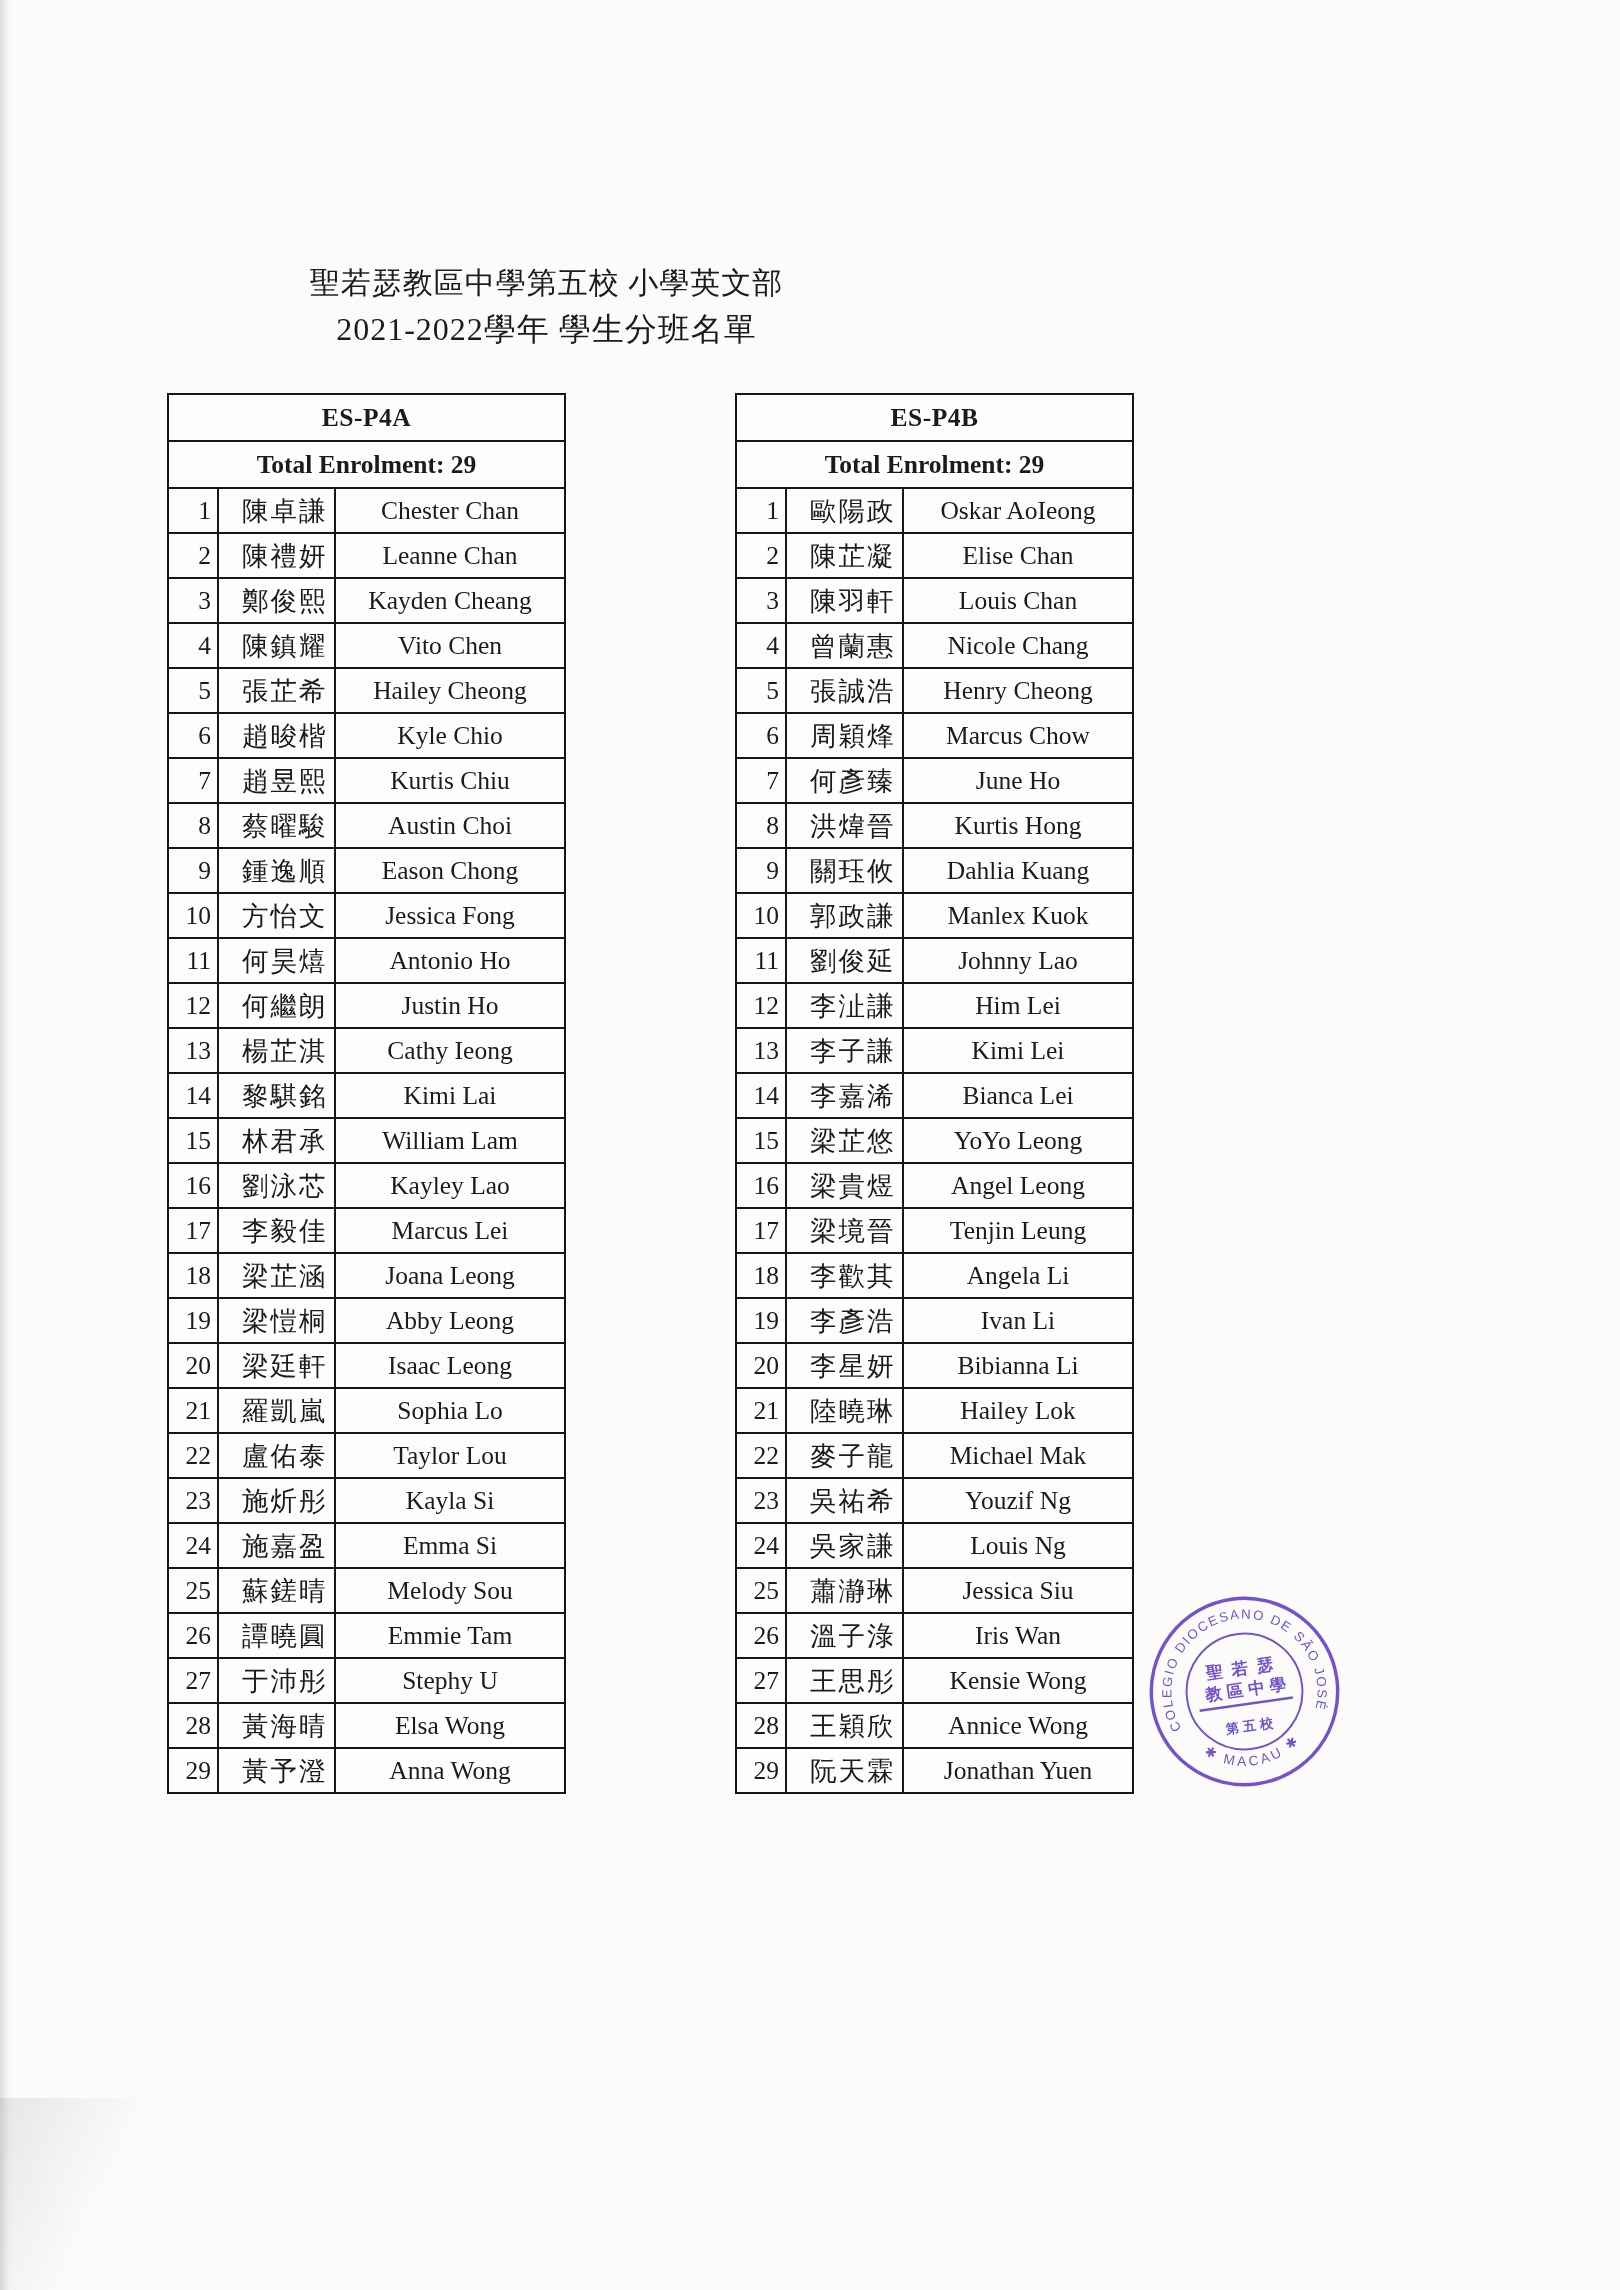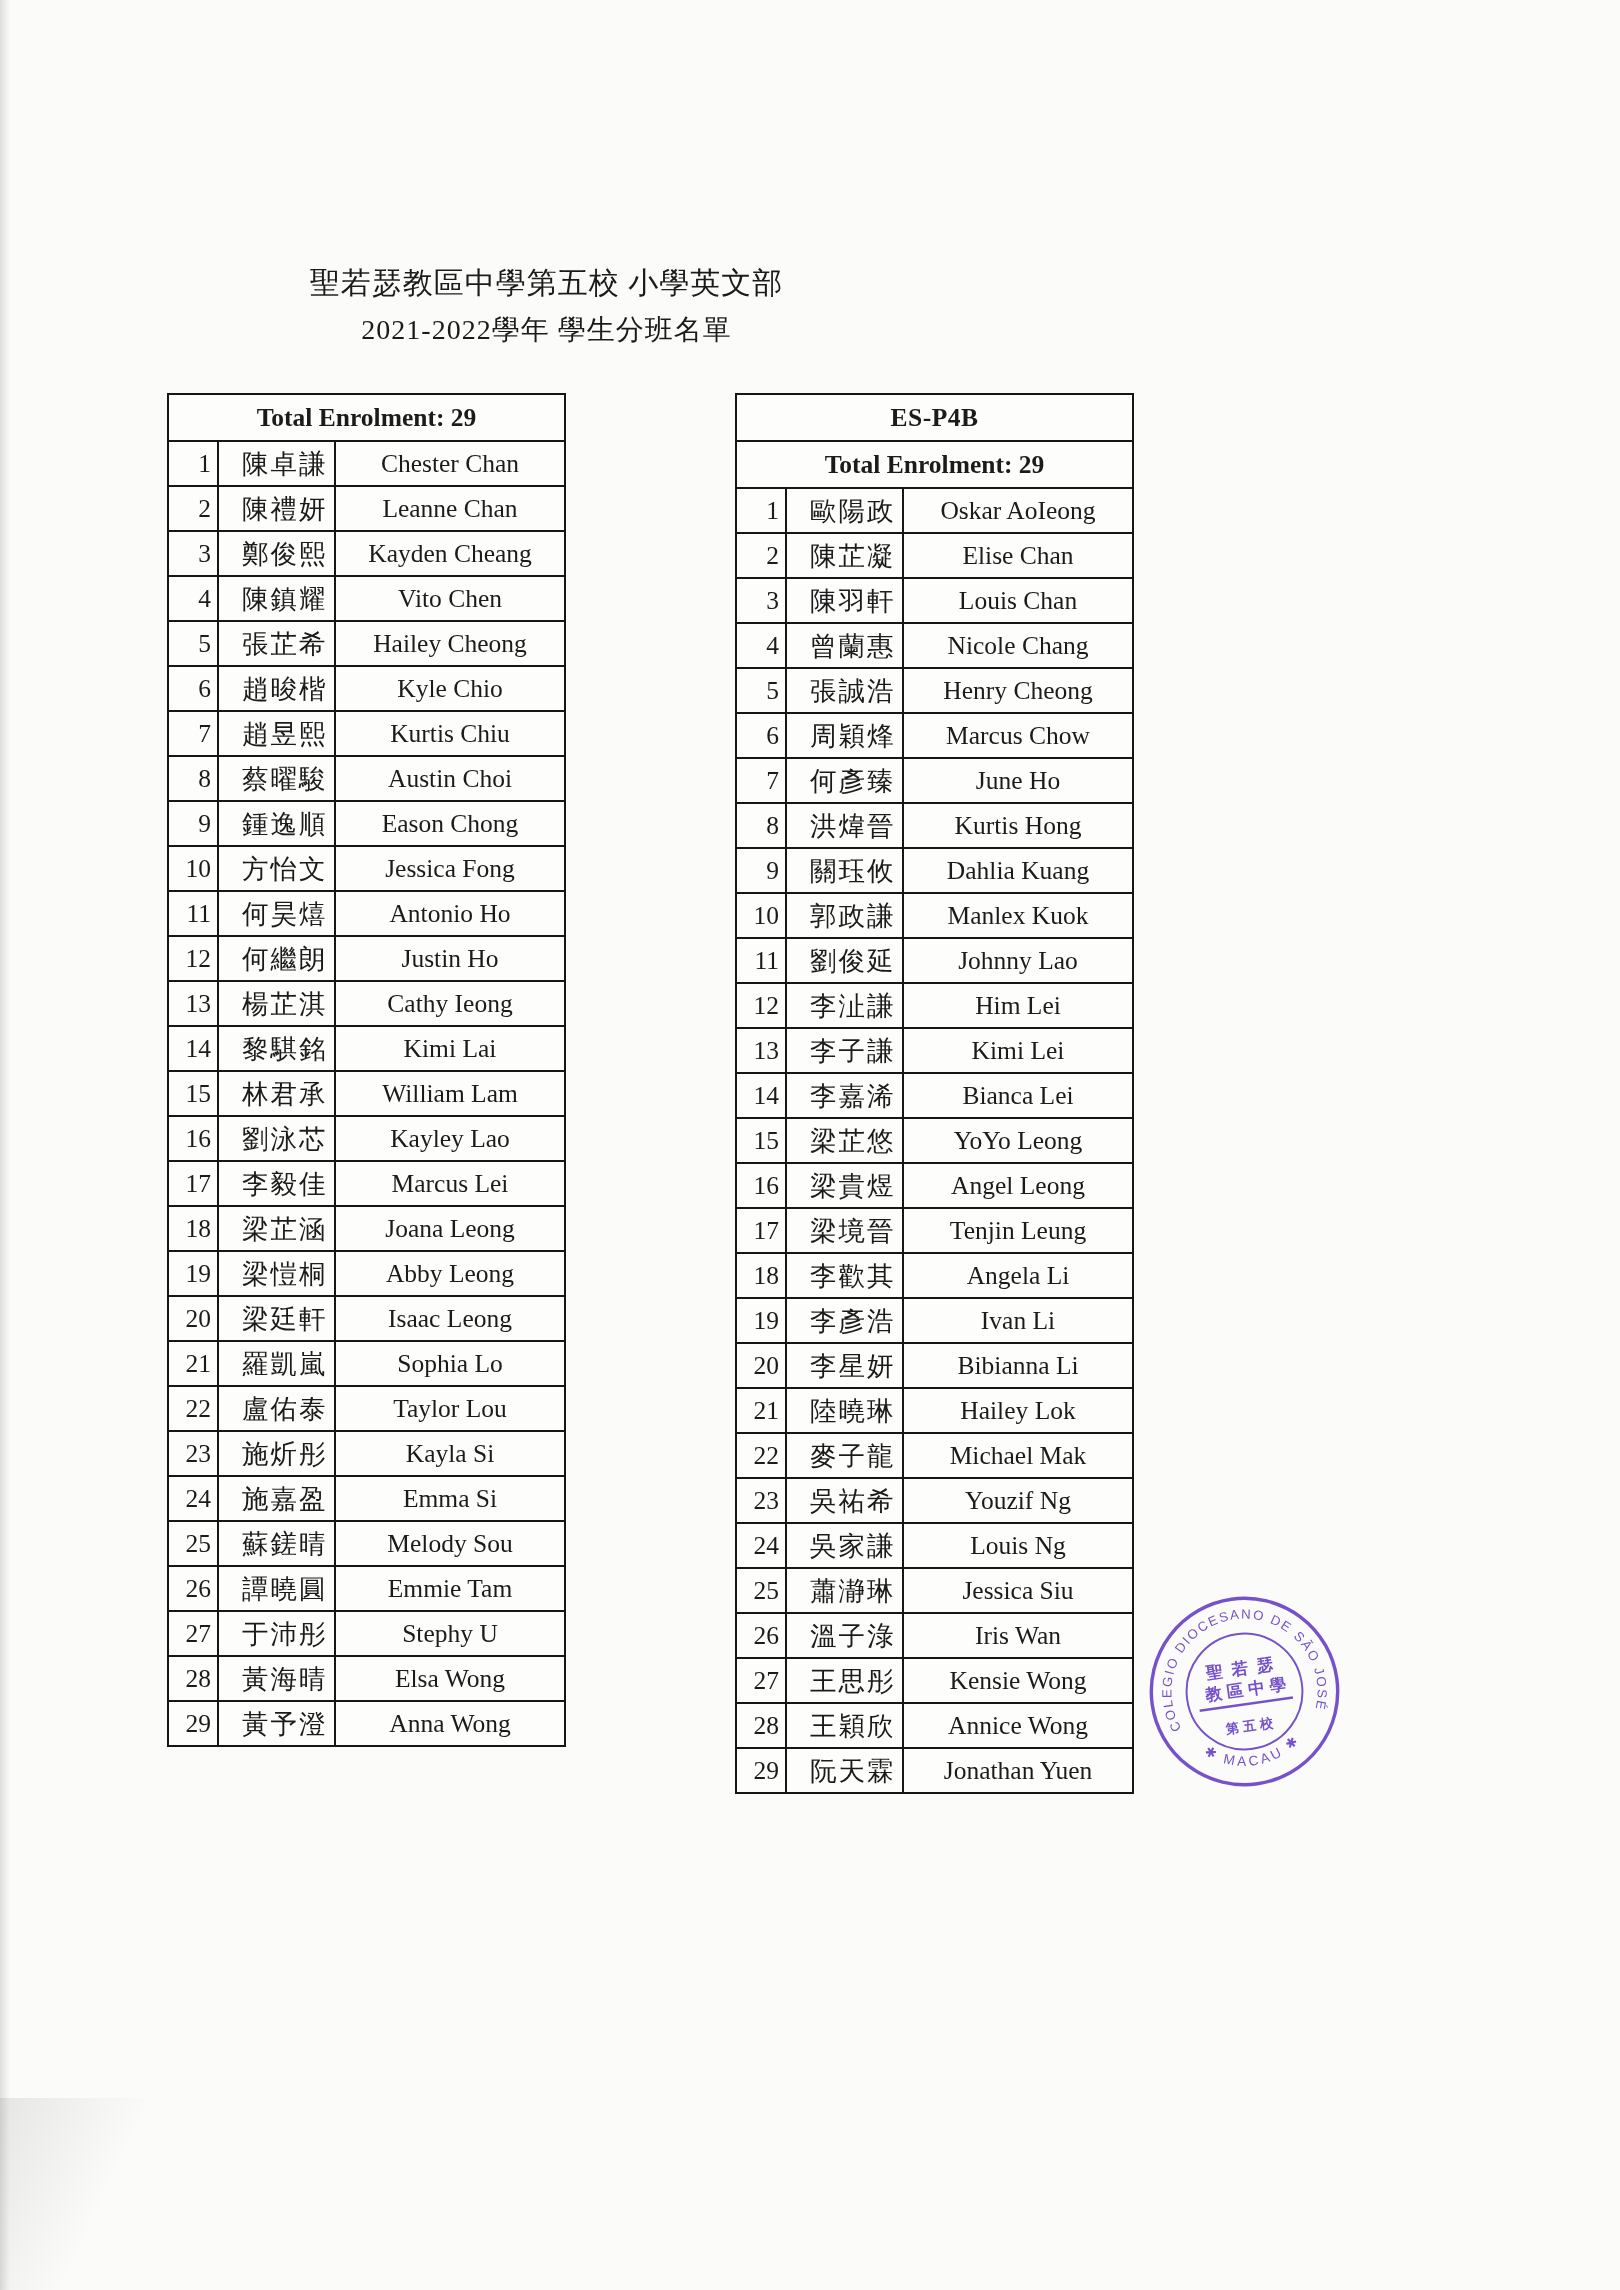--- a/index.html
+++ b/index.html
@@ -20,21 +20,21 @@
   .scan-streak{
     position:absolute;left:0;top:2098px;width:186px;height:193px;
     background:linear-gradient(115deg,rgba(120,120,120,.16),rgba(0,0,0,0) 55%);
   }
   
   .title-block{
     position:absolute;left:130px;top:258px;width:833px;
     text-align:center;
   }
   .title-line1{font-size:30px;line-height:49px;letter-spacing:1px;}
-  .title-line2{font-size:28px;line-height:45px;letter-spacing:1px;}
+  .title-line2{font-size:32px;line-height:45px;letter-spacing:1px;}
   
   table.class-table{
     position:absolute;top:393px;
     border-collapse:collapse;table-layout:fixed;
     width:397px;
     background:#fdfdfc;
   }
   #table-a{left:167px;}
   #table-b{left:708px;margin-left:27px;}
   table.class-table,table.class-table th,table.class-table td{
@@ -78,20 +78,23 @@
     <div class="title-line2">2021-2022學年 學生分班名單</div>
   </div>
 
   <table class="class-table" id="table-a">
     <colgroup>
         <col class="c-num">
         <col class="c-zh">
         <col class="c-en">
       </colgroup>
     <thead>
+      <tr>
+        <th class="class-name" colspan="3">ES-P4A</th>
+      </tr>
       <tr>
         <th class="enrolment" colspan="3">Total Enrolment: 29</th>
       </tr>
     </thead>
     <tbody>
       <tr>
         <td class="num">1</td>
         <td class="zh">陳卓謙</td>
         <td class="en">Chester Chan</td>
       </tr>

